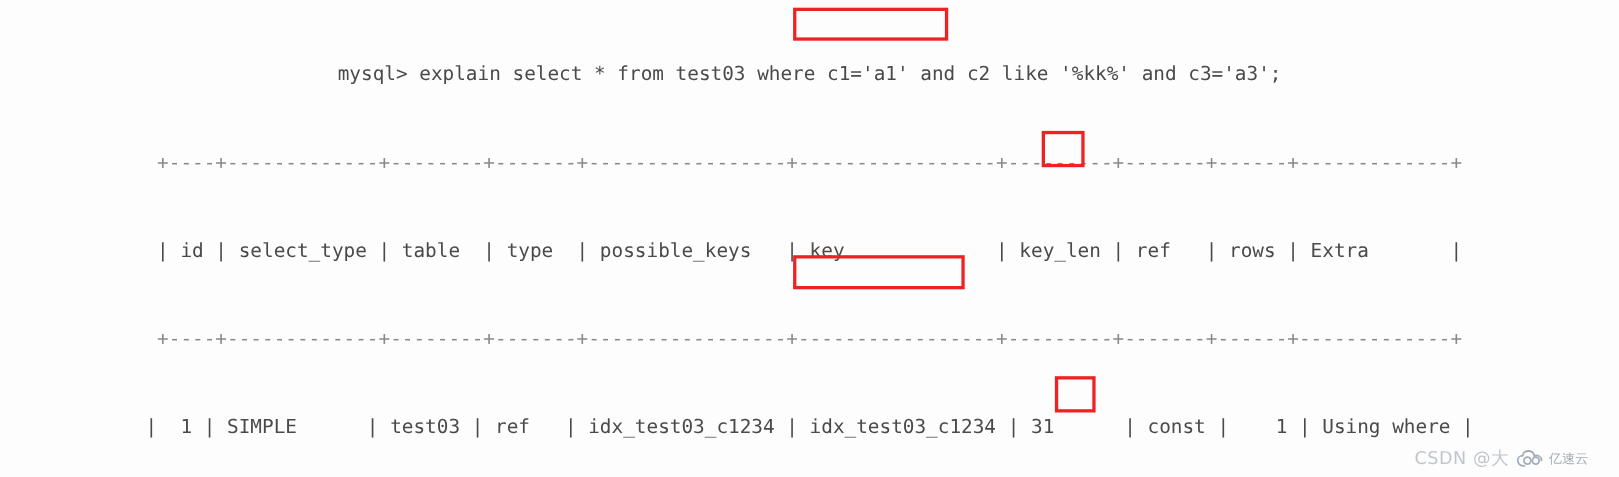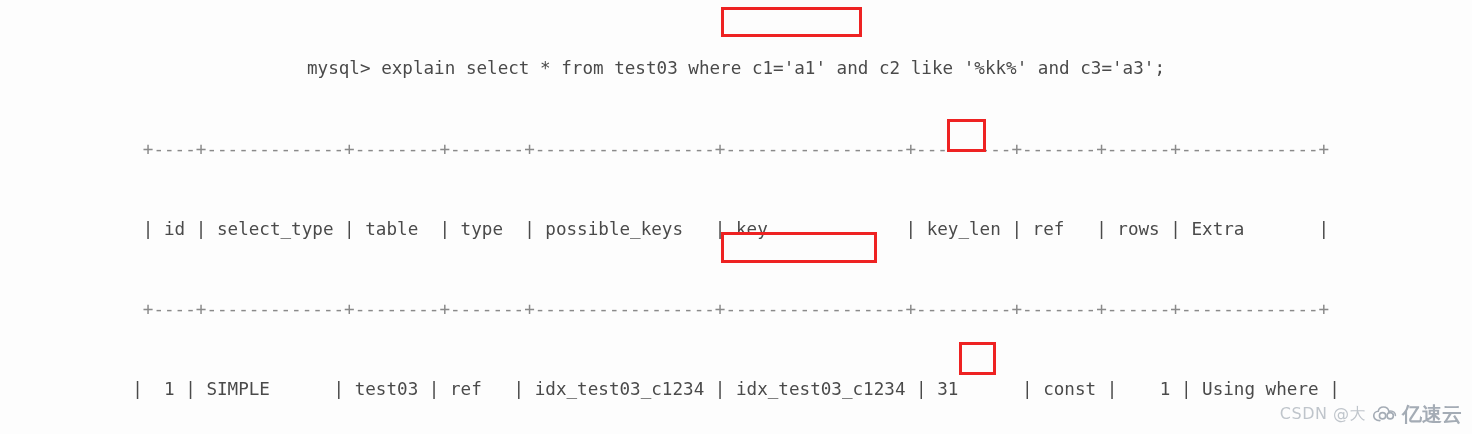--- a/index.html
+++ b/index.html
@@ -38,21 +38,21 @@
   }
   .hl-box {
     position: absolute;
     border: 3px solid #ee2222;
     box-sizing: border-box;
     pointer-events: none;
     background: transparent;
   }
   #watermark {
     position: absolute;
-    right: 10px;
+    right: 28px;
     bottom: 6px;
     display: flex;
     align-items: center;
     gap: 7px;
     opacity: 0.62;
   }
   .wm-csdn {
     font-family: "DejaVu Sans", "Liberation Sans", sans-serif;
     font-size: 16px;
     color: #9aa3ad;
@@ -63,23 +63,23 @@
     display: flex;
     align-items: center;
     gap: 3px;
   }
   .wm-cloud {
     width: 26px;
     height: 17px;
   }
   .wm-brand {
     font-family: "DejaVu Sans", "Liberation Sans", sans-serif;
-    font-size: 20px;
+    font-size: 12px;
     color: #6f7b8a;
-    font-weight: bold;
+    font-weight: normal;
     white-space: nowrap;
   }
 </style>
 </head>
 <body>
 
 <div id="screen">
 
   <div class="term">
     <div class="line">mysql&gt; explain select * from test03 where c1='a1' and c2 like '%kk%' and c3='a3';</div>

